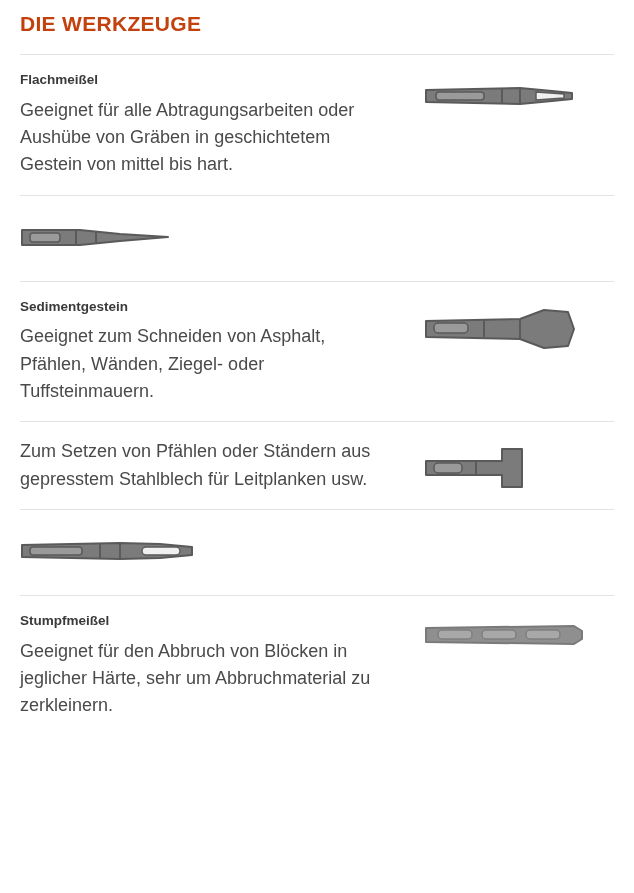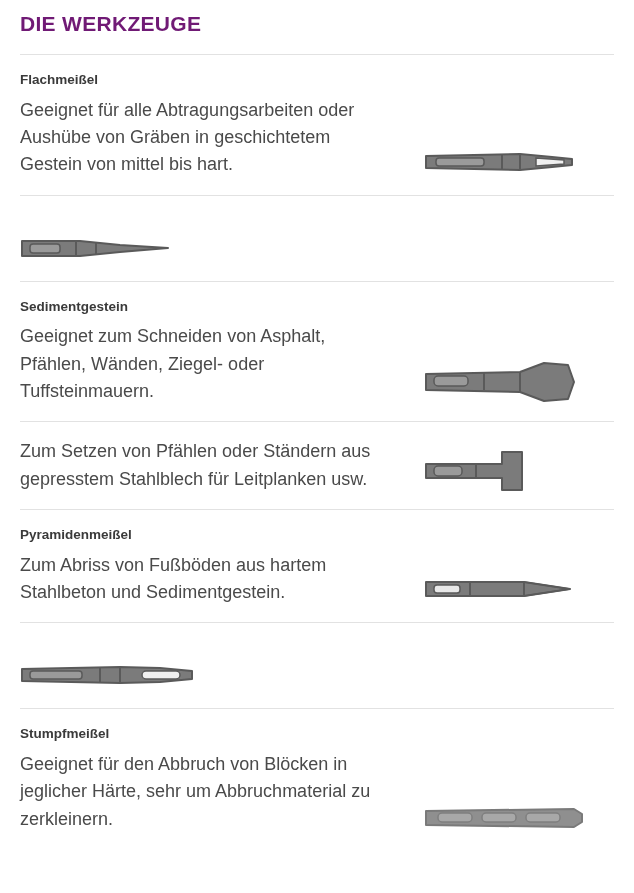--- a/index.html
+++ b/index.html
@@ -15,31 +15,31 @@
     color: #3c3c3c;
     overflow: hidden;
   }
   .page {
     width: 634px;
     padding: 0 20px;
   }
   .page-title {
     font-size: 21px;
     font-weight: bold;
-    color: #701a75;
+    color: #c2410c;
     letter-spacing: 0.3px;
     margin: 12px 0 0 0;
     padding: 0 0 18px 0;
   }
   .tool-list {
     width: 100%;
   }
   .tool-row {
     display: flex;
-    align-items: flex-end;
+    align-items: flex-start;
     justify-content: space-between;
     border-top: 1px solid #e2e2e2;
     padding: 16px 0 16px 0;
     min-height: 86px;
     gap: 18px;
   }
   .tool-row.first { border-top: 1px solid #e2e2e2; }
   .tool-text {
     flex: 0 0 385px;
     max-width: 385px;
@@ -132,37 +132,20 @@
         <span>
           <svg width="130" height="44" viewBox="0 0 130 44">
             <path d="M2 15 L78 15 L78 3 L98 3 L98 41 L78 41 L78 29 L2 29 Z" fill="#7b7b7b" stroke="#5a5a5a" stroke-width="2" stroke-linejoin="round"></path>
             <rect x="10" y="17" width="28" height="10" rx="4" fill="#9a9a9a" stroke="#5a5a5a" stroke-width="1.5"></rect>
             <line x1="52" y1="15.5" x2="52" y2="28.5" stroke="#5a5a5a" stroke-width="2"></line>
           </svg>
         </span>
       </div>
     </div>
 
-    <div class="tool-row">
-      <div class="tool-text">
-        <p class="tool-name">Pyramidenmeißel</p>
-        <p class="tool-desc">Zum Abriss von Fußböden aus hartem Stahlbeton und Sedimentgestein.</p>
-      </div>
-      <div class="tool-figure">
-        <span>
-          <svg width="148" height="34" viewBox="0 0 148 34">
-            <path d="M2 10 L100 10 L146 17 L100 24 L2 24 Z" fill="#7b7b7b" stroke="#5a5a5a" stroke-width="2" stroke-linejoin="round"></path>
-            <rect x="10" y="13" width="26" height="8" rx="3" fill="#e8e8e8" stroke="#5a5a5a" stroke-width="1.5"></rect>
-            <line x1="46" y1="10.5" x2="46" y2="23.5" stroke="#5a5a5a" stroke-width="2"></line>
-            <line x1="100" y1="10" x2="100" y2="24" stroke="#5a5a5a" stroke-width="2"></line>
-            <path d="M100 10 L146 17 L100 24" fill="none" stroke="#5a5a5a" stroke-width="1.5"></path>
-          </svg>
-        </span>
-      </div>
-    </div>
 
     <div class="tool-row">
       <div class="tool-figure">
         <span>
           <svg width="175" height="34" viewBox="0 0 175 34">
             <path d="M2 11 L100 9 L140 10 L172 13 L172 21 L140 24 L100 25 L2 23 Z" fill="#7b7b7b" stroke="#5a5a5a" stroke-width="2" stroke-linejoin="round"></path>
             <rect x="10" y="13" width="52" height="8" rx="3" fill="#9a9a9a" stroke="#5a5a5a" stroke-width="1.5"></rect>
             <line x1="80" y1="9.5" x2="80" y2="24.5" stroke="#5a5a5a" stroke-width="2"></line>
             <line x1="100" y1="9" x2="100" y2="25" stroke="#5a5a5a" stroke-width="2"></line>
             <rect x="122" y="13" width="38" height="8" rx="4" fill="#f0f0f0" stroke="#5a5a5a" stroke-width="1.5"></rect>

